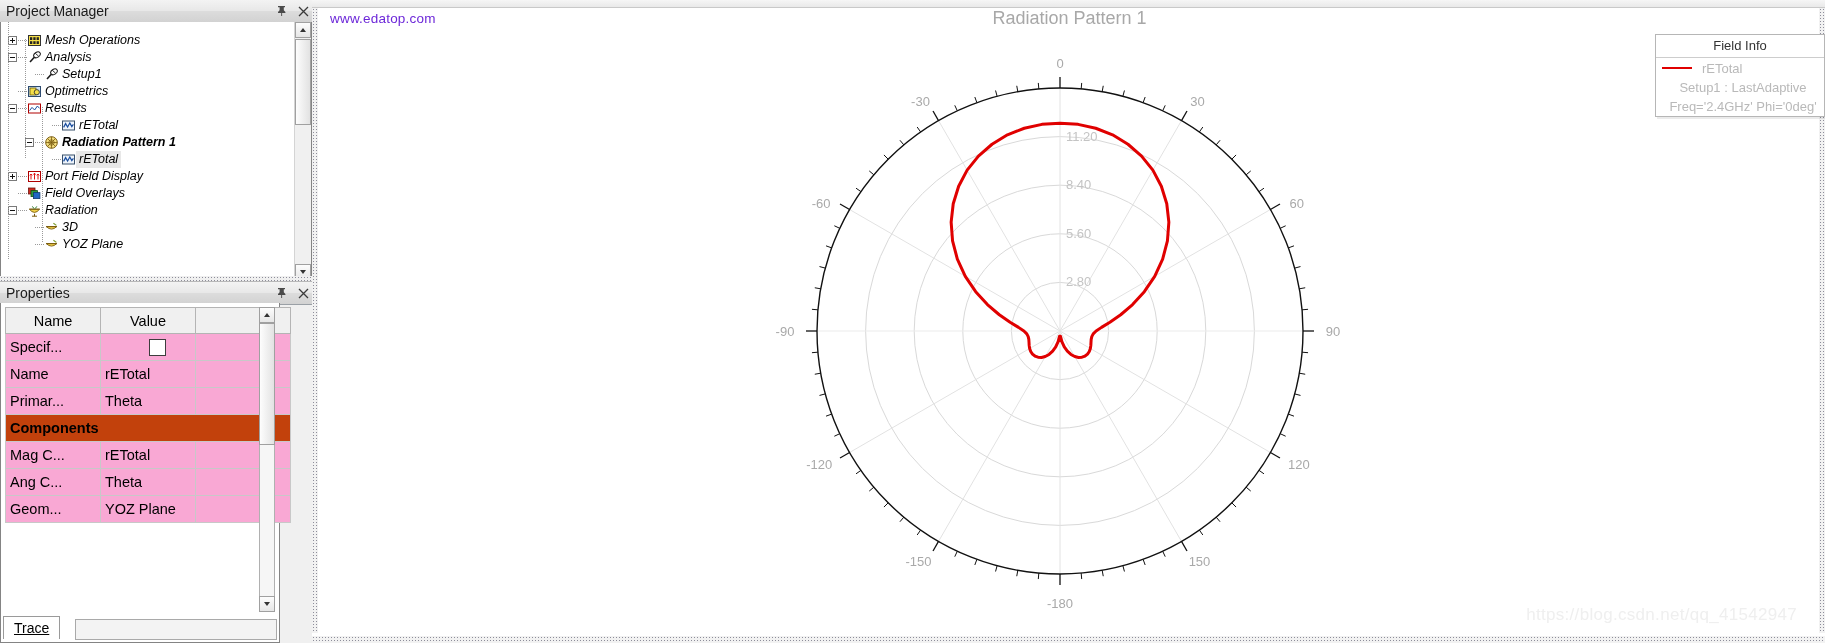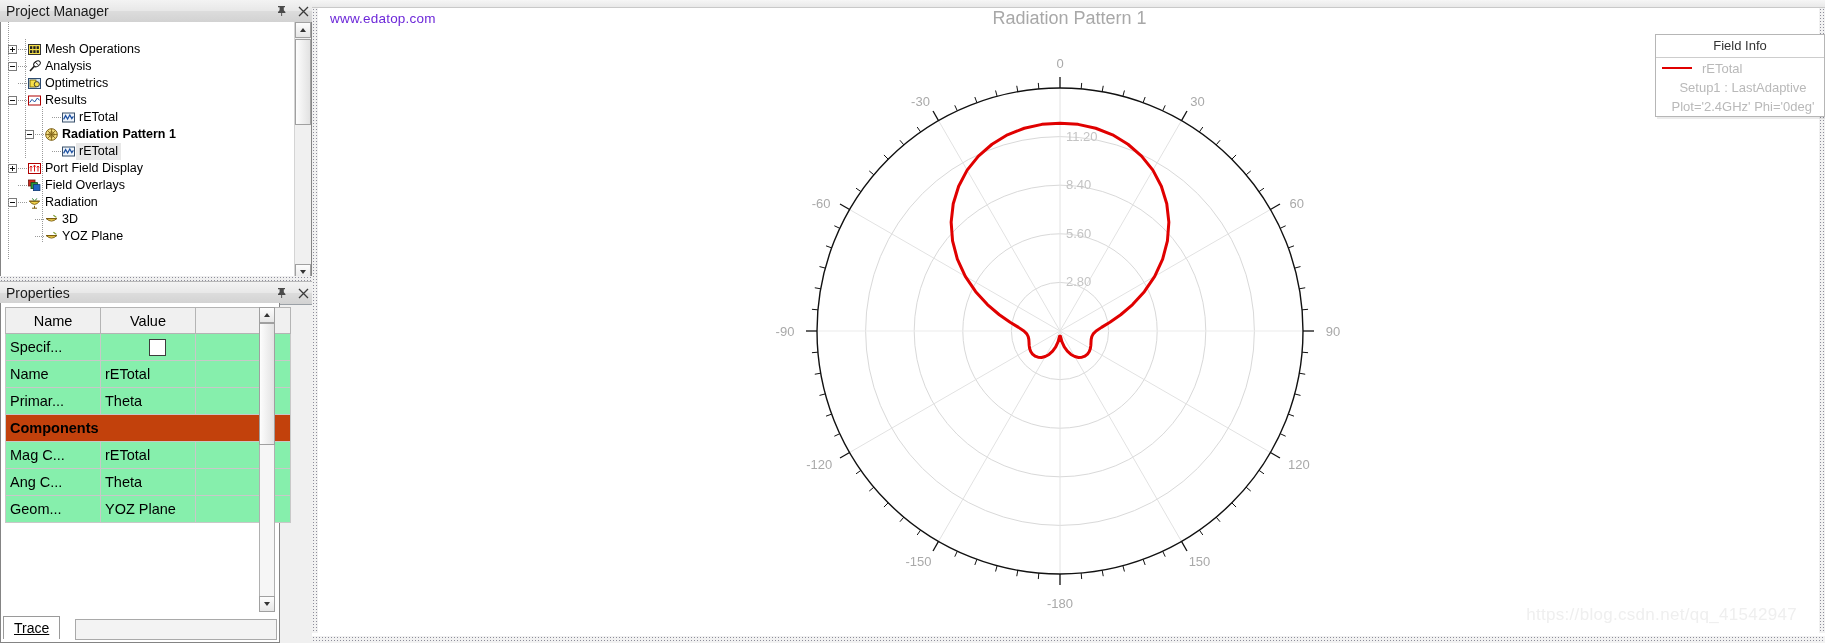--- a/index.html
+++ b/index.html
@@ -27,21 +27,21 @@
   .tbtn{width:14px;height:16px;display:flex;align-items:center;justify-content:center;color:#3a3a3a;font-size:13px;line-height:1;cursor:pointer;}
   .tbtn svg{display:block;}
 
   
   .pm{position:absolute;left:0;top:0;width:312px;height:281px;}
   .pm-body{
     position:absolute;left:0;top:22px;width:312px;height:259px;
     background:#ffffff;border:1px solid #848484;border-top:none;box-sizing:border-box;
     overflow:hidden;
   }
-  .tree{position:absolute;left:0;top:0;right:16px;bottom:0;overflow:hidden;padding-top:19px;}
+  .tree{position:absolute;left:0;top:0;right:16px;bottom:0;overflow:hidden;padding-top:10px;font-style:italic;}
   .tnode{
     position:relative;height:17px;line-height:17px;white-space:nowrap;
     font-size:12.5px;color:#000;
   }
   .tnode .lbl{display:inline-block;vertical-align:top;padding:0 3px;}
   .tnode.sel .lbl{background:#e8e8e8;}
   .tnode.bold .lbl{font-weight:bold;}
   .exp{
     position:absolute;width:9px;height:9px;border:1px solid #7a7a7a;background:#fff;
     top:4px;box-sizing:border-box;cursor:pointer;
@@ -79,21 +79,21 @@
     position:absolute;left:0;top:22px;width:280px;height:340px;background:#ffffff;
     border:1px solid #848484;border-top:none;box-sizing:border-box;
   }
   .grid-wrap{position:absolute;left:4px;top:4px;right:4px;bottom:30px;}
   table.grid{border-collapse:collapse;table-layout:fixed;width:286px;font-size:14.5px;}
   table.grid th{
     background:#f0f0f0;border:1px solid #b4b4b4;height:23px;font-weight:normal;
     font-size:14.5px;color:#000;text-align:center;
   }
   table.grid td{
-    border:1px solid #c8c8c8;height:26px;padding:0 4px;color:#000;background:#86efac;
+    border:1px solid #c8c8c8;height:26px;padding:0 4px;color:#000;background:#f9a8d4;
     white-space:nowrap;overflow:hidden;
   }
   table.grid td.k{width:62px;}
   table.grid td.v{width:136px;}
   table.grid td.blank{width:88px;border-left:1px solid #c8c8c8;}
   table.grid tr.section td{background:#c2410c;font-weight:bold;}
   .cbx{display:inline-block;width:15px;height:15px;border:1px solid #3d3d3d;background:#fff;vertical-align:middle;margin-left:44px;}
   .pvsb{position:absolute;right:4px;top:4px;width:16px;bottom:30px;background:#f6f6f6;border:1px solid #b0b0b0;box-sizing:border-box;}
   .pvsb .parrow{position:absolute;left:-1px;width:16px;height:16px;background:linear-gradient(to bottom,#fdfdfd,#e6e6e6);border:1px solid #a0a0a0;box-sizing:border-box;display:flex;align-items:center;justify-content:center;}
   .pvsb .parrow.up{top:-1px;}
@@ -187,20 +187,25 @@
                   <rect x="6.3" y="4.2" width="2.3" height="2.8" fill="#222"></rect>
                   <rect x="6.3" y="8.2" width="2.3" height="2.8" fill="#222"></rect>
                   <rect x="9.6" y="4.2" width="2.3" height="2.8" fill="#222"></rect>
                   <rect x="9.6" y="8.2" width="2.3" height="2.8" fill="#222"></rect>
                 </svg></span><span class="lbl">Mesh Operations</span></div>
             <div class="tnode"><span class="exp" style="left: 7px;"></span><span class="doth" style="left: 17px; width: 9px;"></span><span class="ico" style="margin-left: 26px;"><svg width="15" height="15" viewBox="0 0 15 15">
                   <path d="M3 12 L8 6.5" stroke="#1b1b1b" stroke-width="1.6"></path>
                   <ellipse cx="10" cy="4.8" rx="3.6" ry="2.5" fill="#fdfdfd" stroke="#1b1b1b" stroke-width="1" transform="rotate(-35 10 4.8)"></ellipse>
                   <path d="M8.4 3.4 L11.6 6.2" stroke="#1b1b1b" stroke-width="0.9"></path>
                 </svg></span><span class="lbl">Analysis</span></div>
+            <div class="tnode"><span class="doth" style="left: 34px; width: 9px;"></span><span class="ico" style="margin-left: 43px;"><svg width="15" height="15" viewBox="0 0 15 15">
+                  <path d="M3 12 L8 6.5" stroke="#1b1b1b" stroke-width="1.6"></path>
+                  <ellipse cx="10" cy="4.8" rx="3.6" ry="2.5" fill="#fdfdfd" stroke="#1b1b1b" stroke-width="1" transform="rotate(-35 10 4.8)"></ellipse>
+                  <path d="M8.4 3.4 L11.6 6.2" stroke="#1b1b1b" stroke-width="0.9"></path>
+                </svg></span><span class="lbl">Setup1</span></div>
             <div class="tnode"><span class="doth" style="left: 17px; width: 9px;"></span><span class="ico" style="margin-left: 26px;"><svg width="15" height="15" viewBox="0 0 15 15">
                   <rect x="1.5" y="2.5" width="12" height="10" fill="#cfe2f5" stroke="#2d4b70" stroke-width="1"></rect>
                   <rect x="3" y="4" width="6" height="7" fill="#f6e04a" stroke="#6b5b00" stroke-width="0.8"></rect>
                   <circle cx="9.8" cy="8.2" r="2.6" fill="#f6e04a" stroke="#333" stroke-width="0.9"></circle>
                 </svg></span><span class="lbl">Optimetrics</span></div>
             <div class="tnode"><span class="exp" style="left: 7px;"></span><span class="doth" style="left: 17px; width: 9px;"></span><span class="ico" style="margin-left: 26px;"><svg width="15" height="15" viewBox="0 0 15 15">
                   <rect x="1.5" y="3" width="12" height="9" fill="#fff" stroke="#b00000" stroke-width="1"></rect>
                   <path d="M2.6 9.6 L5 6.4 L7.6 9 L10.4 5 L12.6 7.4" stroke="#1b4fa0" stroke-width="1" fill="none"></path>
                 </svg></span><span class="lbl">Results</span></div>
             <div class="tnode"><span class="doth" style="left: 51px; width: 9px;"></span><span class="ico" style="margin-left: 60px;"><svg width="15" height="15" viewBox="0 0 15 15">
@@ -460,16 +465,16 @@
         <path d="M748.00 340.55 L747.55 336.19 L746.13 341.60 L743.73 346.93 L740.64 351.22 L737.07 354.44 L733.25 356.55 L729.48 357.45 L726.02 357.19 L722.96 356.04 L720.48 354.09 L718.71 351.51 L717.64 348.53 L717.17 345.38 L717.01 342.28 L716.82 339.36 L716.21 336.61 L714.80 333.90 L711.90 331.00 L706.50 327.37 L698.09 322.20 L687.31 314.74 L675.42 304.58 L663.68 291.68 L653.30 276.32 L645.35 259.12 L640.57 240.85 L639.14 222.14 L641.23 203.75 L646.65 186.26 L655.14 170.16 L666.43 156.07 L680.03 144.25 L695.44 134.84 L712.25 128.27 L729.92 124.37 L748.00 123.23 L766.08 124.37 L783.75 128.27 L800.56 134.84 L815.97 144.25 L829.57 156.07 L840.86 170.16 L849.35 186.26 L854.77 203.75 L856.86 222.14 L855.43 240.85 L850.65 259.12 L842.70 276.32 L832.32 291.68 L820.58 304.58 L808.69 314.74 L797.91 322.20 L789.50 327.37 L784.10 331.00 L781.20 333.90 L779.79 336.61 L779.18 339.36 L778.99 342.28 L778.83 345.38 L778.36 348.53 L777.29 351.51 L775.52 354.09 L773.04 356.04 L769.98 357.19 L766.52 357.45 L762.75 356.55 L758.93 354.44 L755.36 351.22 L752.27 346.93 L749.87 341.60 L748.45 336.19 L748.00 340.55 " fill="none" stroke="#e00000" stroke-width="3" stroke-linejoin="round" stroke-linecap="round"></path>
       </svg>
 
     <div class="legend">
       <div class="lg-head">Field Info</div>
       <div class="lg-row">
         <span class="lg-swatch"></span>
         <span class="lg-name">rETotal</span>
       </div>
       <div class="lg-sub">Setup1 : LastAdaptive</div>
-      <div class="lg-sub">Plot='2.4GHz' Phi='0deg'</div>
+      <div class="lg-sub">Freq='2.4GHz' Phi='0deg'</div>
     </div>
   </div>
 </div>
 
 </body></html>

